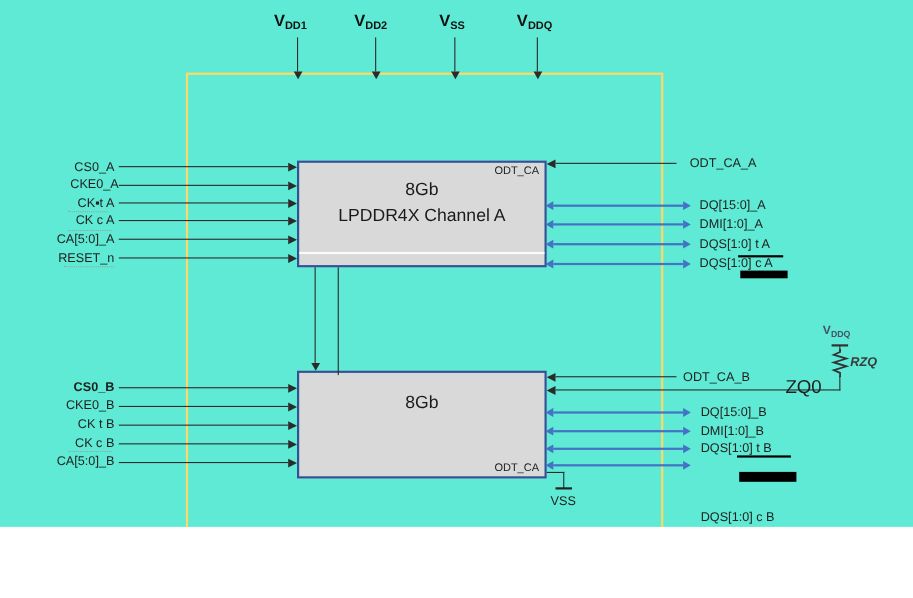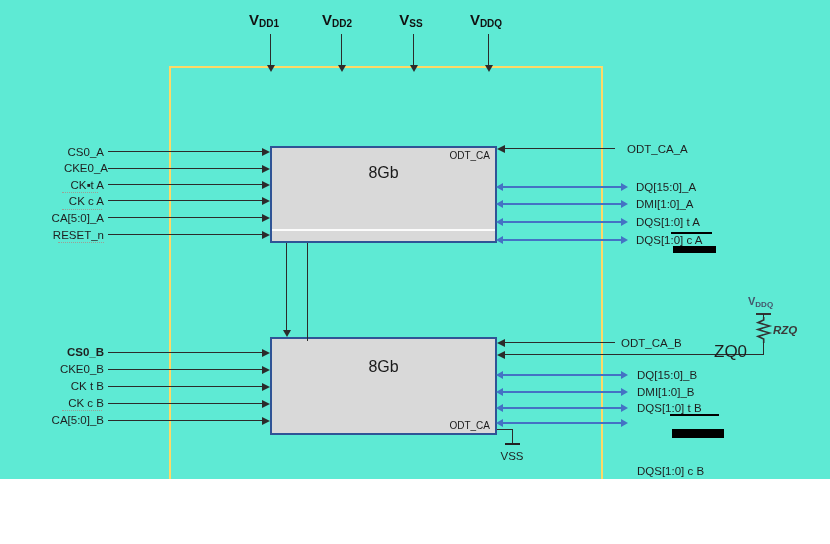--- a/index.html
+++ b/index.html
@@ -63,20 +63,21 @@
   <div class="pwr" style="left:313px;"><span>V</span><span class="sub">DD2</span></div>
   <div class="pwr" style="left:387px;"><span>V</span><span class="sub">SS</span></div>
   <div class="pwr" style="left:462px;"><span>V</span><span class="sub">DDQ</span></div>
   <div class="vwire ad" style="left:270px;top:34px;height:31px;"></div>
   <div class="vwire ad" style="left:341px;top:34px;height:31px;"></div>
   <div class="vwire ad" style="left:413px;top:34px;height:31px;"></div>
   <div class="vwire ad" style="left:488px;top:34px;height:31px;"></div>
 
   <div class="chip" style="top:146px;height:97px;">
     <div class="t1" style="top:16px;">8Gb</div>
+    <div class="t2" style="top:40px;">LPDDR4X Channel A</div>
     <div class="odt" style="top:1px;right:5px;">ODT_CA</div>
     <div class="strip" style="top:81px;"></div>
   </div>
 
   <div class="chip" style="top:337px;height:98px;">
     <div class="t1" style="top:19px;">8Gb</div>
     <div class="odt" style="top:80px;right:5px;">ODT_CA</div>
   </div>
 
   <div class="vwire ad" style="left:286px;top:243px;height:87px;z-index:6;"></div>

